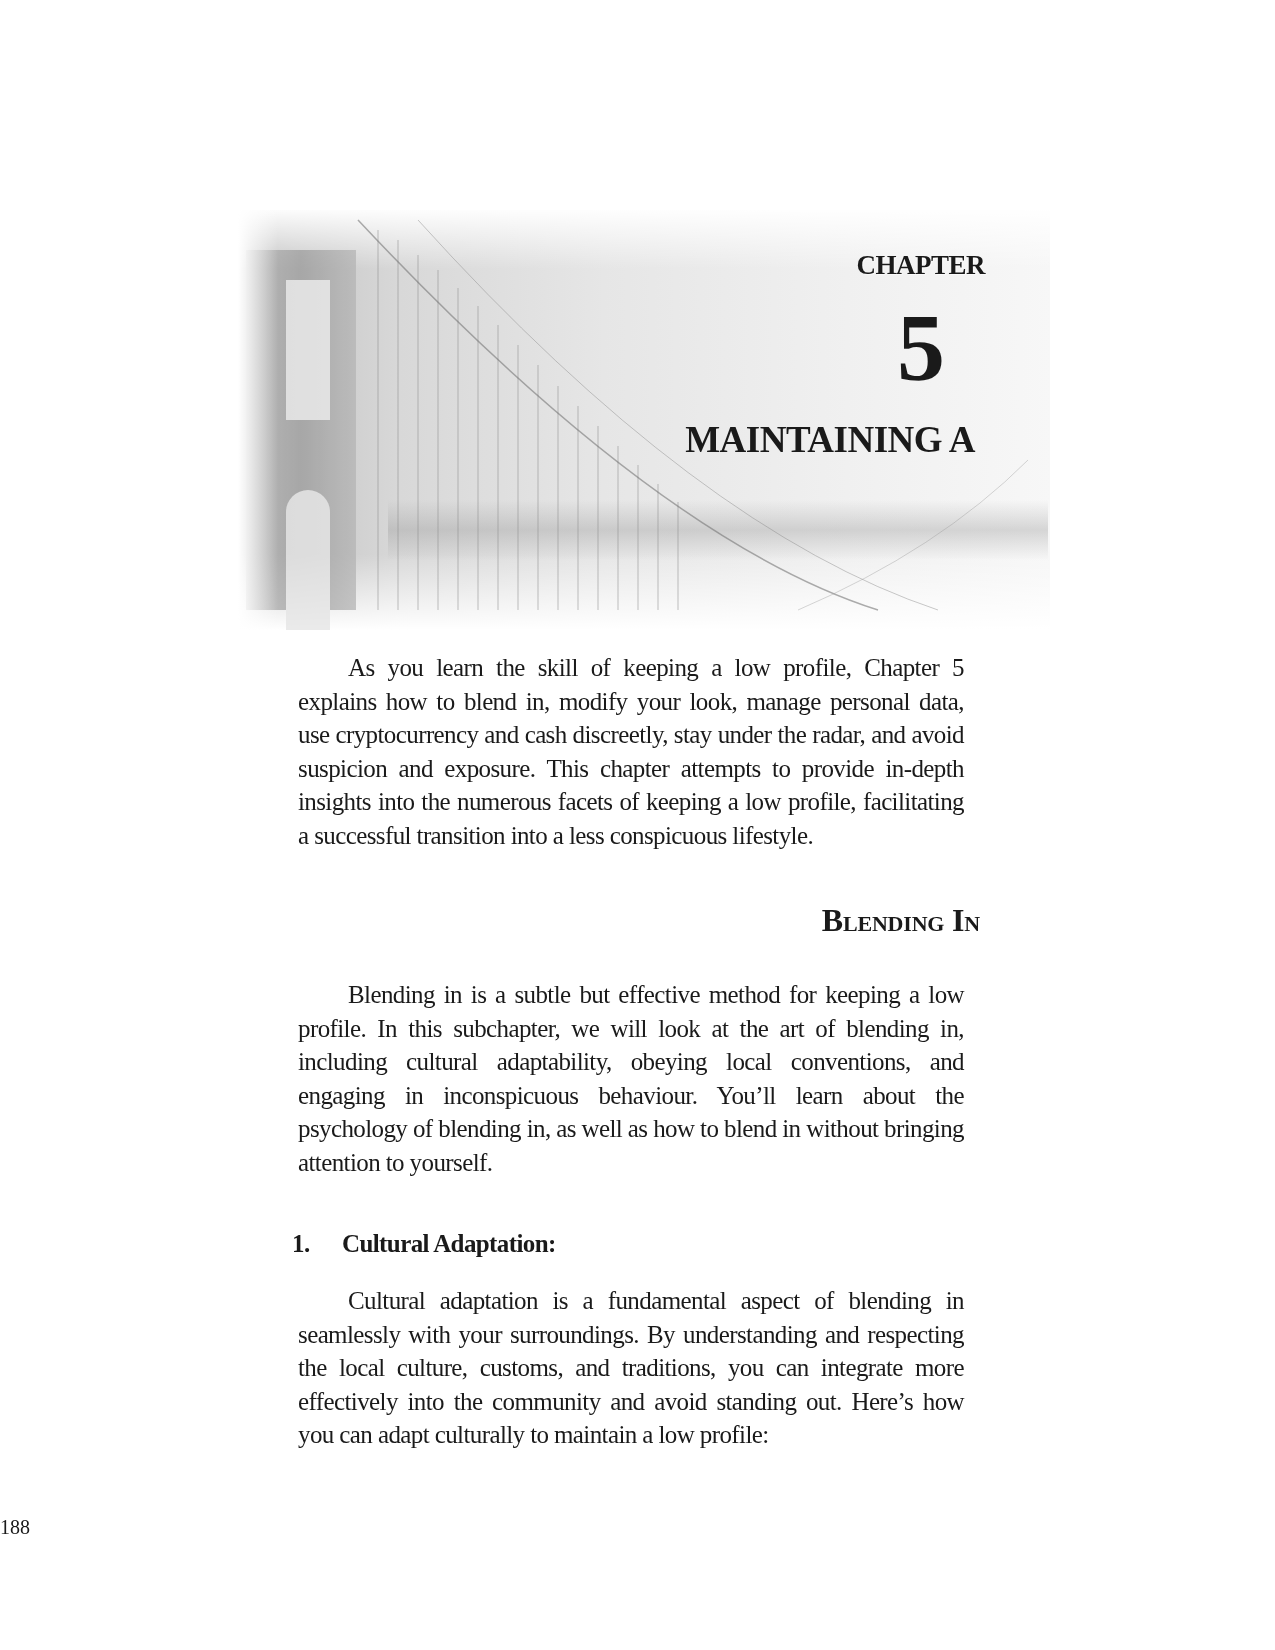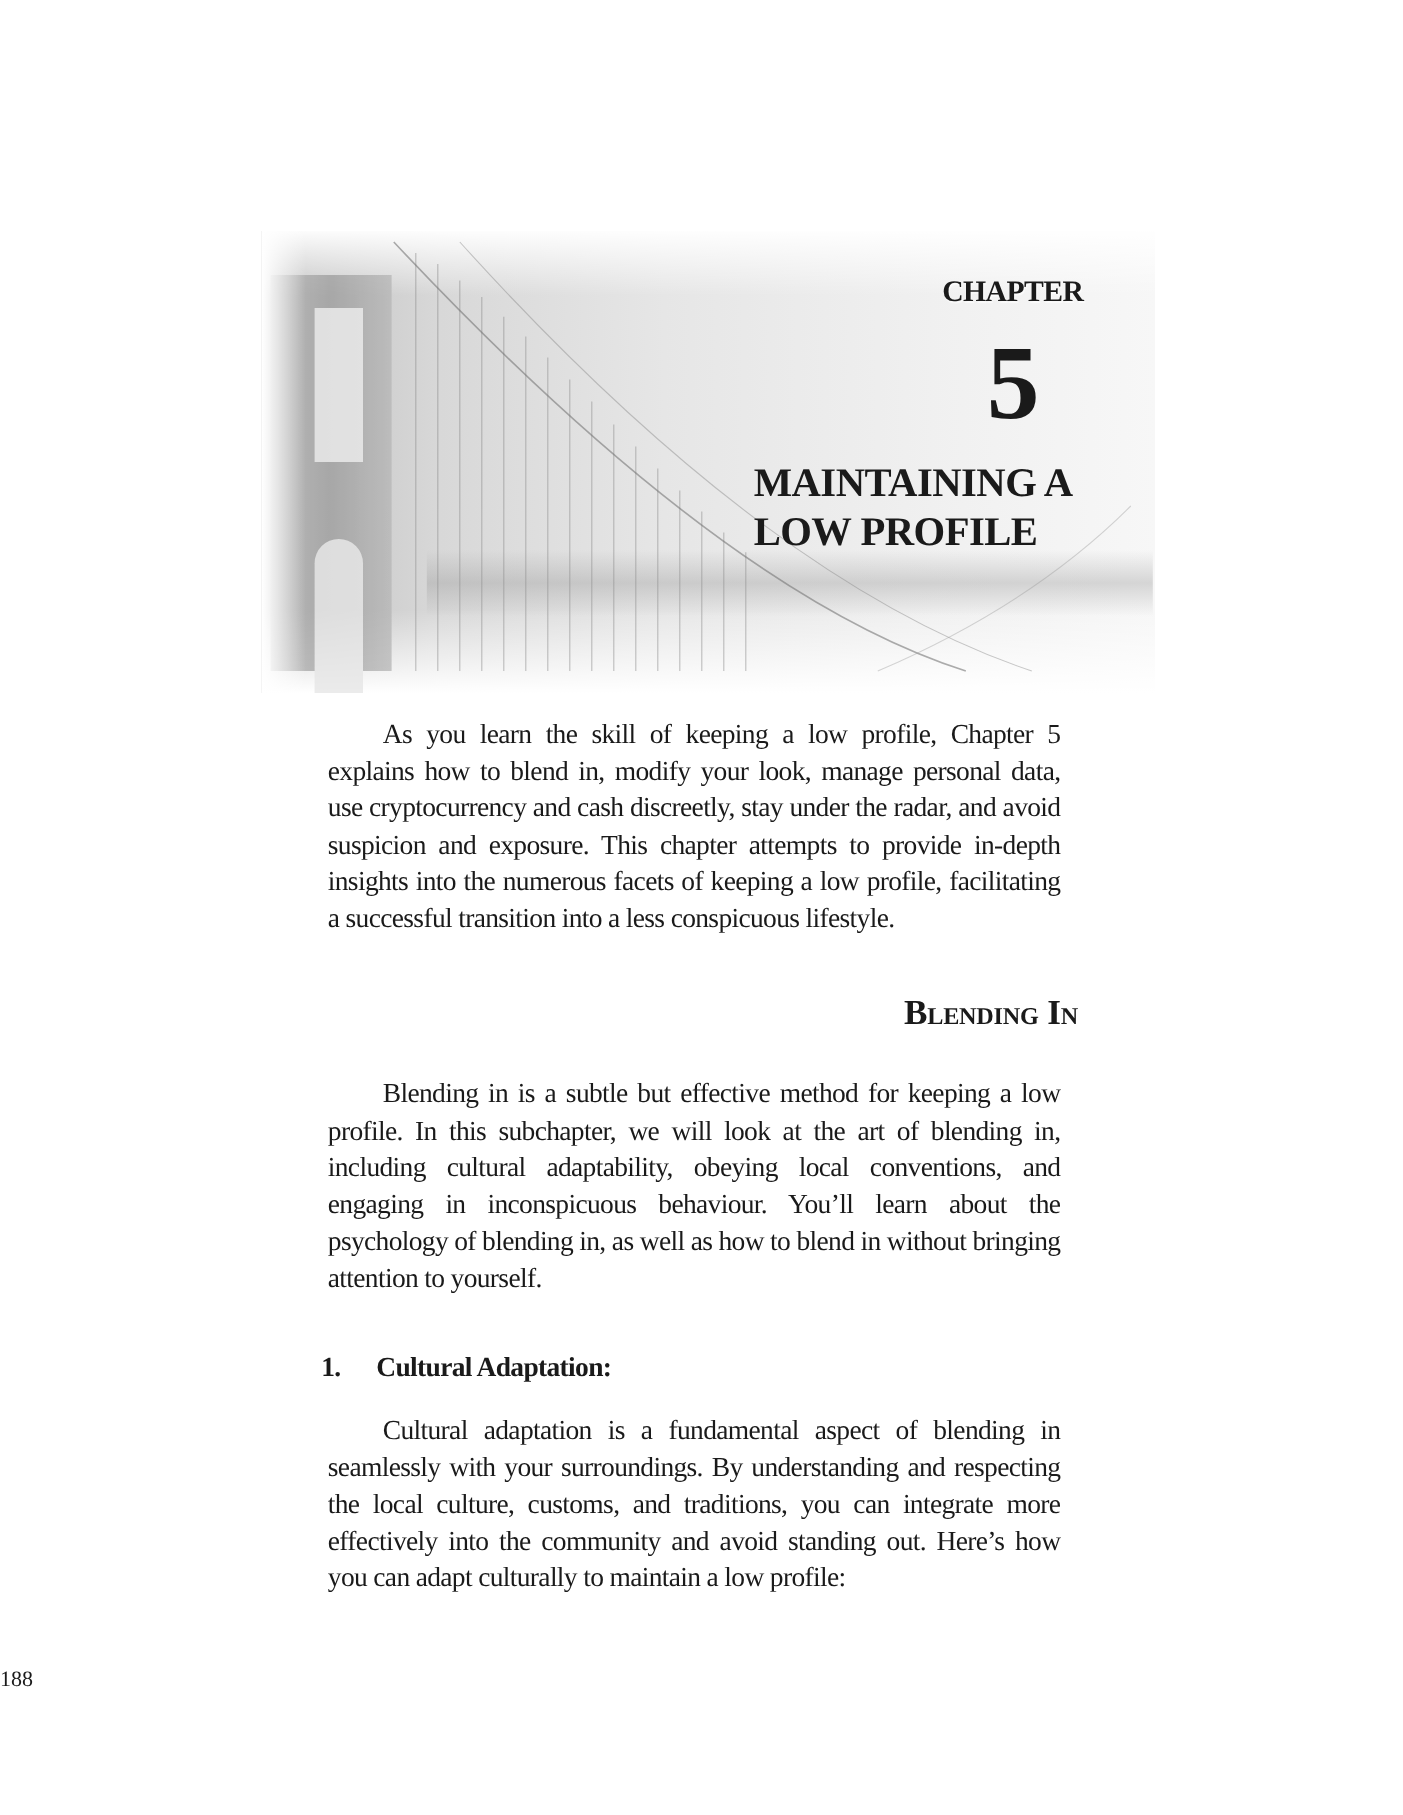--- a/index.html
+++ b/index.html
@@ -17,21 +17,21 @@
   .banner .t1win2 { position: absolute; left: 40px; top: 240px; width: 44px; height: 140px; background: #e4e4e4; border-radius: 22px 22px 0 0; }
   .banner .cable { position: absolute; left: 0; top: 0; width: 812px; height: 420px; }
   .banner .fade-left { position: absolute; left: 0; top: 0; width: 40px; height: 420px; background: linear-gradient(to right, #fff, rgba(255,255,255,0)); }
   .banner .haze { position: absolute; left: 150px; top: 290px; width: 660px; height: 60px;
     background: linear-gradient(to bottom, rgba(160,160,160,0), rgba(150,150,150,0.35), rgba(200,200,200,0)); }
 
   .chapter-label { position: absolute; right: 290px; top: 250px; font-size: 27px; font-weight: bold;
     letter-spacing: -0.5px; text-shadow: 1px 1px 1px rgba(255,255,255,0.7); }
   .chapter-number { position: absolute; right: 330px; top: 300px; font-size: 96px; font-weight: bold; line-height: 1; }
   .chapter-title { position: absolute; right: 300px; top: 418px; font-size: 37px; font-weight: bold;
-    line-height: 1.2; letter-spacing: -0.5px; }
+    text-align: right; line-height: 1.2; letter-spacing: -0.5px; }
 
   .text-block { position: absolute; left: 282px; width: 698px; font-size: 25px; line-height: 33.6px;
     text-align: justify; letter-spacing: -0.6px; }
   .text-block p { margin: 16px; text-indent: 50px; }
   .p1 { top: 635px; }
   .section-heading { position: absolute; left: 282px; width: 698px; top: 902px; text-align: right;
     font-size: 32px; font-weight: bold; font-variant: small-caps; letter-spacing: -0.2px; }
   .p2 { top: 962px; }
   .list-heading { position: absolute; left: 282px; top: 1230px; font-size: 25px; font-weight: bold; letter-spacing: -0.6px; margin-left: 10px; }
   .list-heading .num { display: inline-block; width: 50px; }
@@ -70,21 +70,20 @@
     <path d="M180 10 Q 460 320 700 400" stroke="#888" stroke-width="1" fill="none" opacity="0.45"></path>
     <path d="M560 400 Q 700 340 790 250" stroke="#999" stroke-width="1" fill="none" opacity="0.4"></path>
   </svg>
   <div class="fade-left"></div>
 </div>
 
 <div class="chapter-label">CHAPTER</div>
 <div class="chapter-number">5</div>
 <div class="chapter-title">
   <div>MAINTAINING A</div>
-  <div>LOW PROFILE</div>
 </div>
 
 <div class="text-block p1">
   <p>As you learn the skill of keeping a low profile, Chapter 5 explains how to blend in, modify your look, manage personal data, use cryptocurrency and cash discreetly, stay under the radar, and avoid suspicion and exposure. This chapter attempts to provide in-depth insights into the numerous facets of keeping a low profile, facilitating a successful transition into a less conspicuous lifestyle.</p>
 </div>
 
 <div class="section-heading">Blending In</div>
 
 <div class="text-block p2">
   <p>Blending in is a subtle but effective method for keeping a low profile. In this subchapter, we will look at the art of blending in, including cultural adaptability, obeying local conventions, and engaging in inconspicuous behaviour. You’ll learn about the psychology of blending in, as well as how to blend in without bringing attention to yourself.</p>

